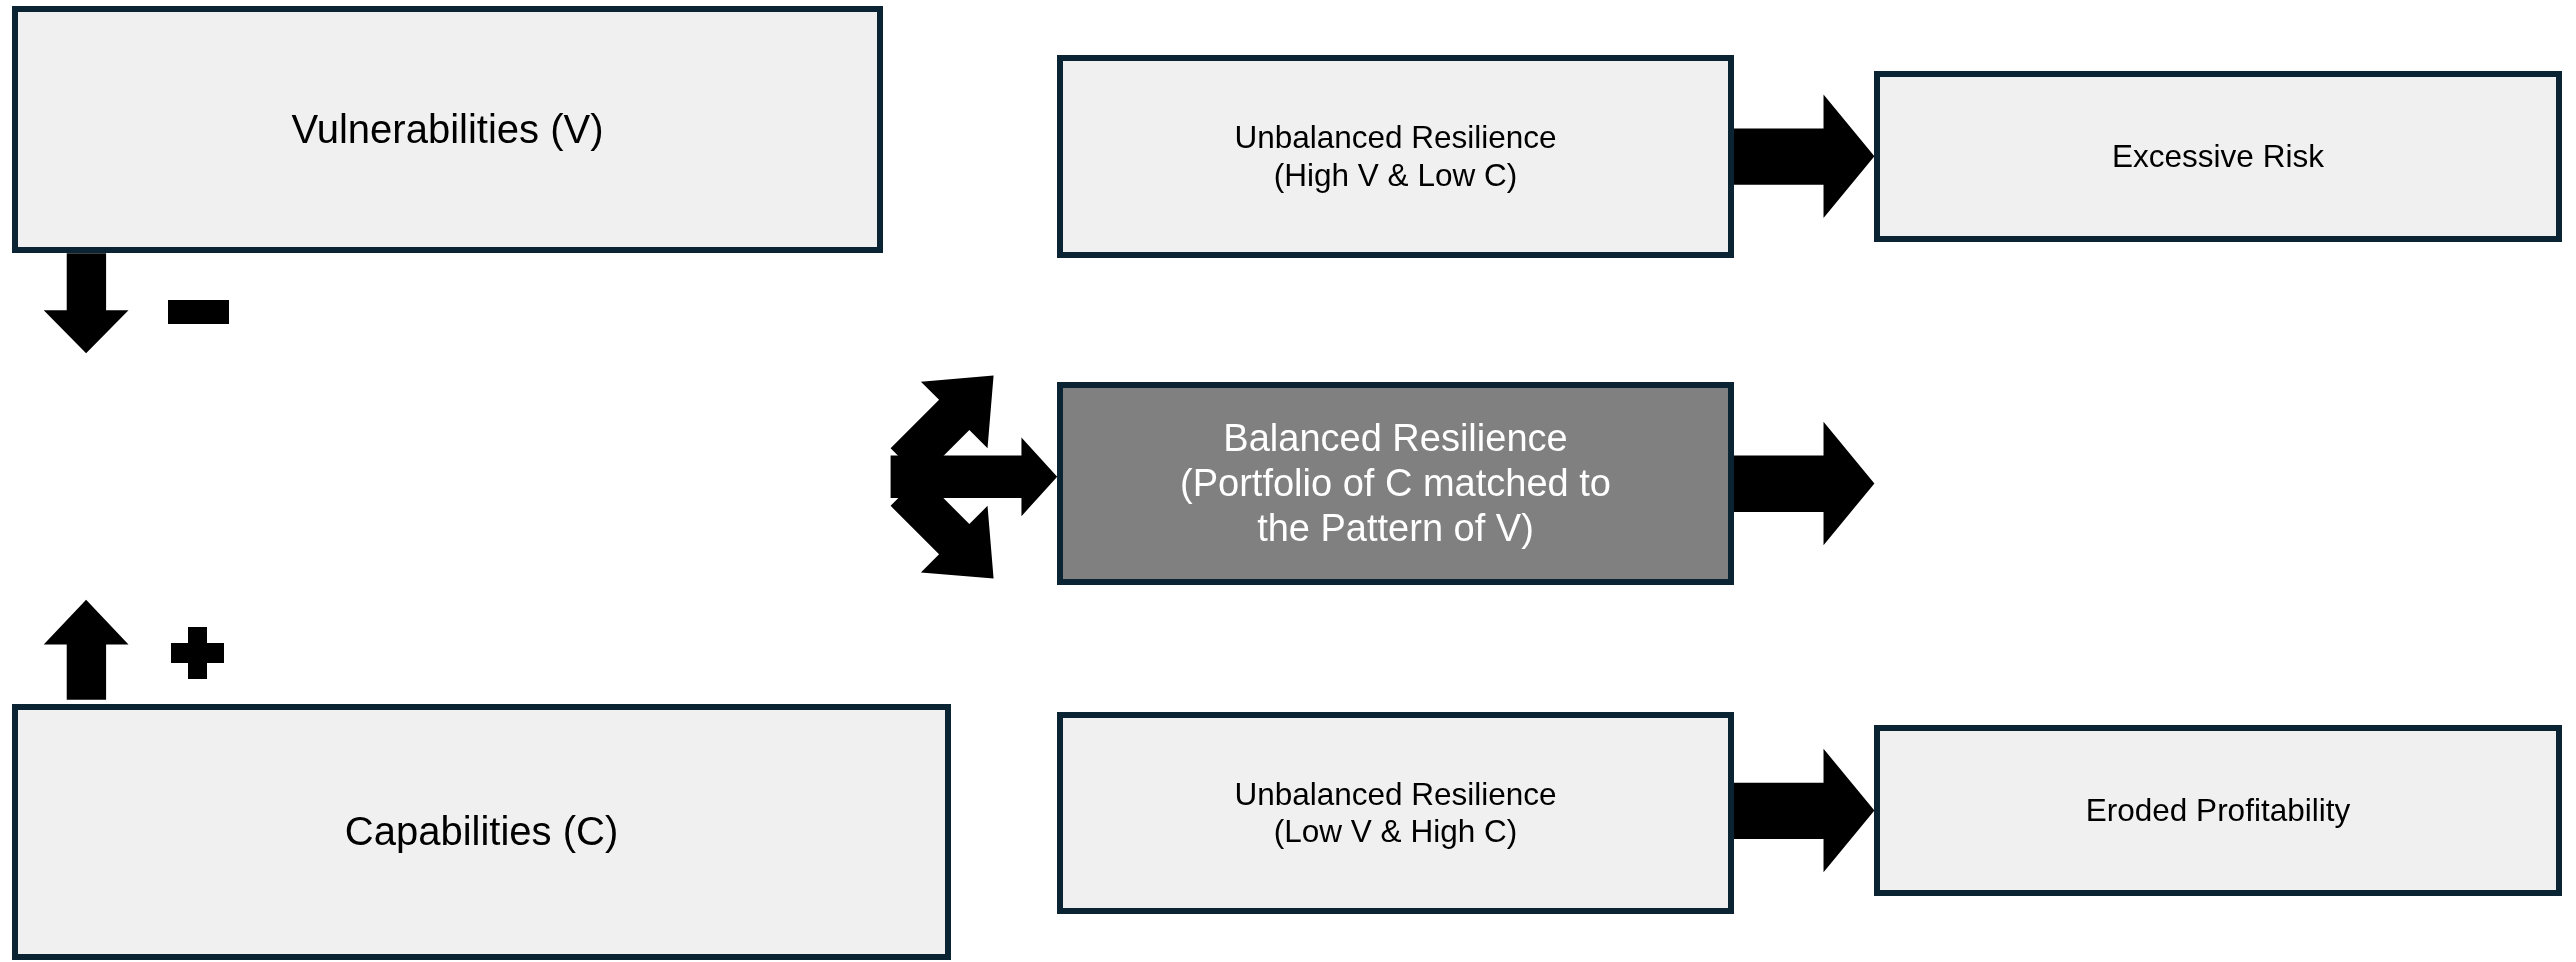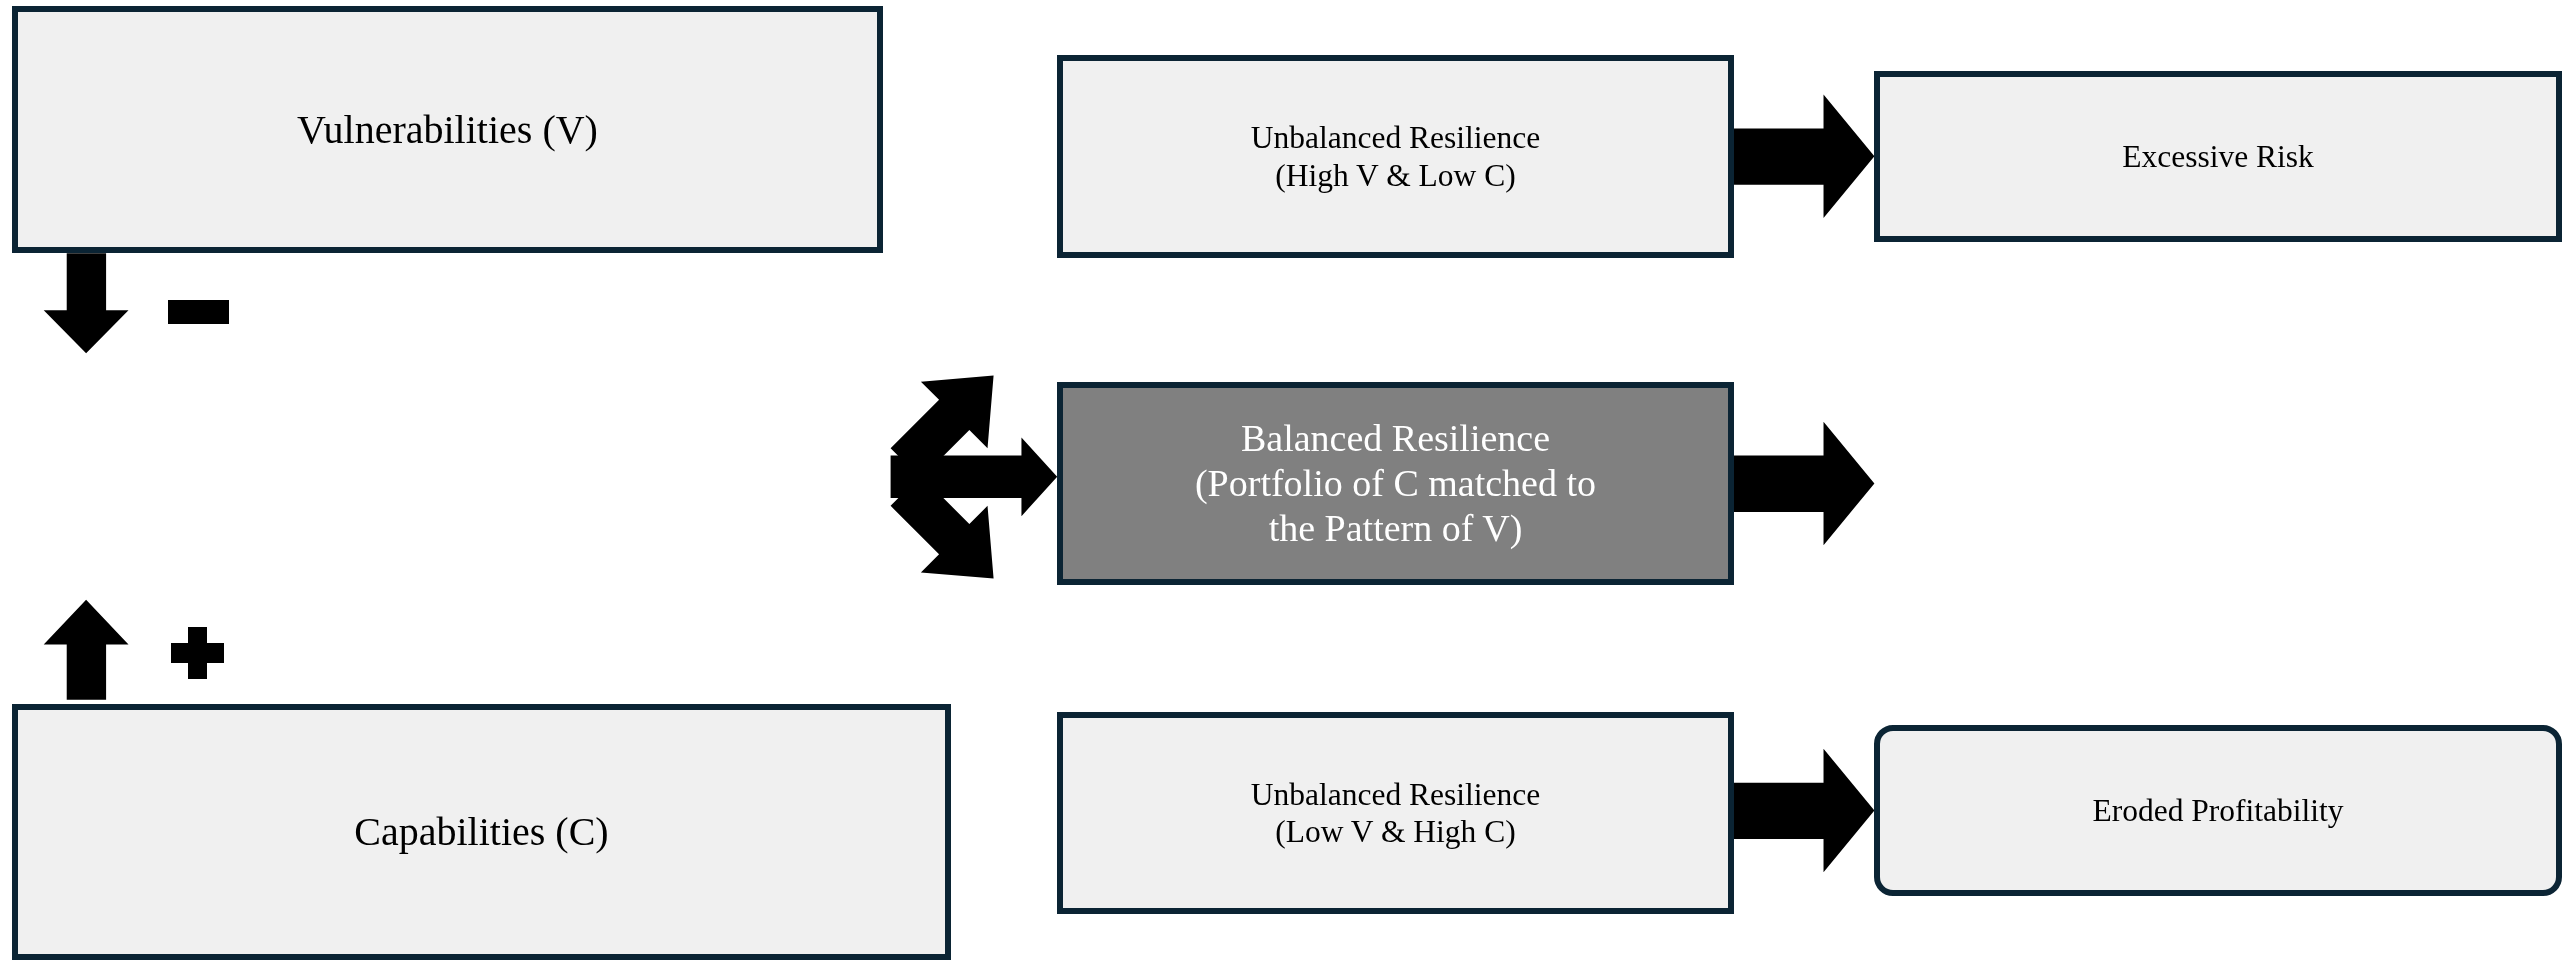--- a/index.html
+++ b/index.html
@@ -6,21 +6,21 @@
   html, body {
     margin: 0;
     padding: 0;
     background: #ffffff;
   }
   #canvas {
     position: relative;
     width: 2576px;
     height: 962px;
     background: #ffffff;
-    font-family: Liberation Serif, serif;
+    font-family: Liberation Sans, sans-serif;
     overflow: hidden;
   }
   .node {
     position: absolute;
     box-sizing: border-box;
     border: 6.7px solid #0b2434;
     display: flex;
     align-items: center;
     justify-content: center;
     text-align: center;
@@ -46,21 +46,21 @@
   #node-capabilities    { left: 12px;  top: 704px; width: 939px; height: 256px; font-size: 40px; }
 
   
   #node-unbalanced-high { left: 1057px; top: 55px;   width: 677px; height: 203px; font-size: 31.5px; }
   #node-balanced        { left: 1057px; top: 382px;  width: 677px; height: 203px; font-size: 38px; }
   #node-unbalanced-low  { left: 1057px; top: 712px; width: 677px; height: 202px; font-size: 31.5px; }
 
   
   #node-excessive-risk   { left: 1874px; top: 71px;  width: 688px; height: 171px; font-size: 31.5px; }
   #node-improved-perf    { left: 1874px; top: 398px;  width: 688px; height: 171px; font-size: 31.5px; }
-  #node-eroded-profit    { left: 1874px; top: 725px; width: 688px; height: 171px; font-size: 31.5px; border-radius: 19px; }
+  #node-eroded-profit    { left: 1874px; top: 725px; width: 688px; height: 171px; font-size: 31.5px; }
 
   
   #arrow-layer {
     position: absolute;
     left: 0; top: 0;
     width: 2576px;
     height: 962px;
     pointer-events: none;
   }
   #arrow-layer .arrow-shape { fill: #000000; }

